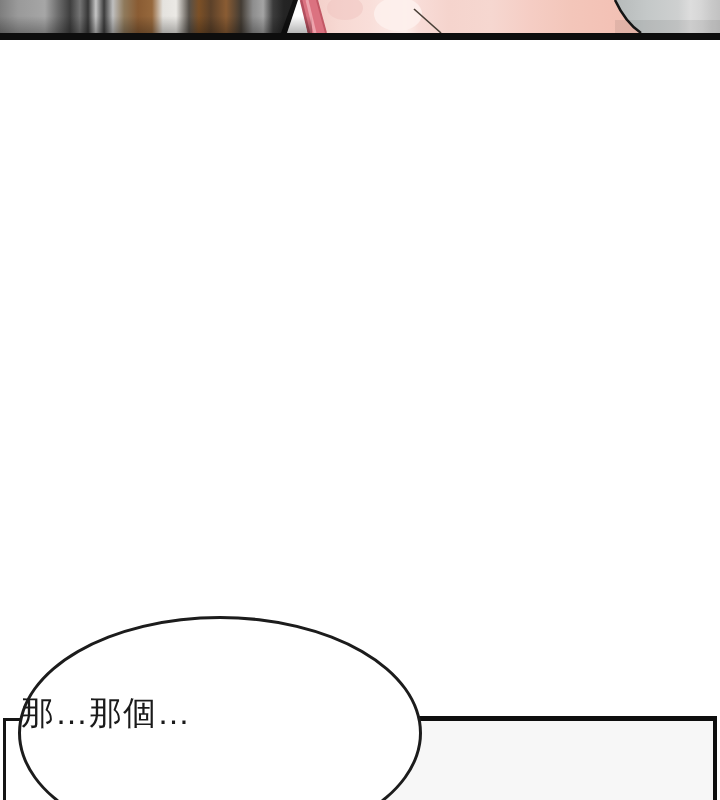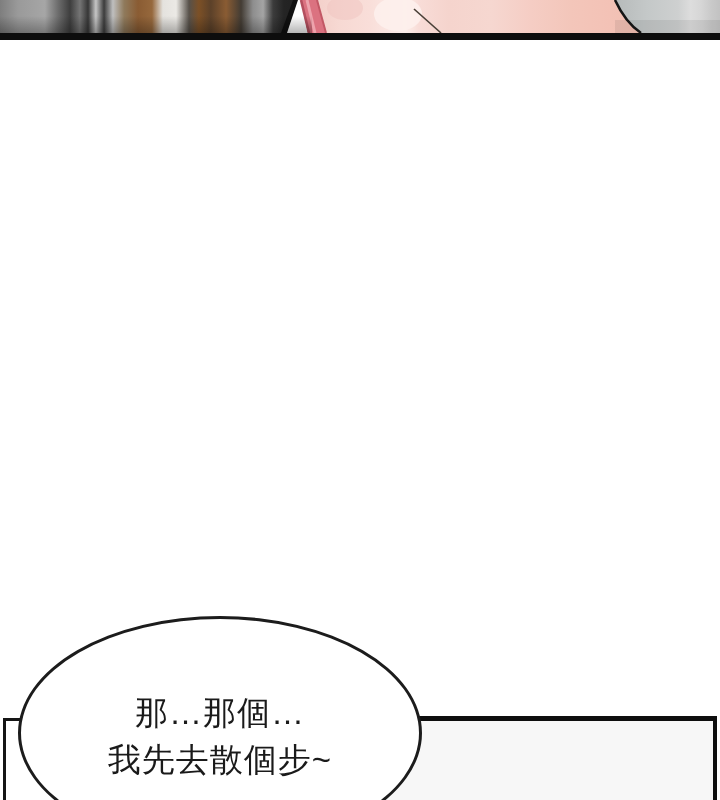--- a/index.html
+++ b/index.html
@@ -23,21 +23,21 @@
     box-sizing:border-box;
   }
   
   .bubble{
     position:absolute;left:18px;top:616px;width:404px;height:234px;
     background:#ffffff;border:3px solid #1c1c1c;border-radius:50%;
     box-sizing:border-box;
   }
   .bubble-text{
     position:absolute;left:0;top:70px;width:100%;
-    text-align:center;color:#1a1a1a;
+    color:#1a1a1a;
     font-size:33px;line-height:47px;letter-spacing:1px;font-weight:500;
   }
 </style>
 </head>
 <body>
 
 <div class="page">
 
   <div class="top-panel">
     <svg width="720" height="40" viewBox="0 0 720 40" xmlns="http://www.w3.org/2000/svg">
@@ -127,17 +127,16 @@
   </div>
 
   <div class="panel-left-top"></div>
   <div class="panel-left-side"></div>
 
   <div class="panel-right"></div>
 
   <div class="bubble">
     <div class="bubble-text">
       <div>那…那個…</div>
-      <div>我先去散個步~</div>
     </div>
   </div>
 
 </div>
 
 </body></html>

